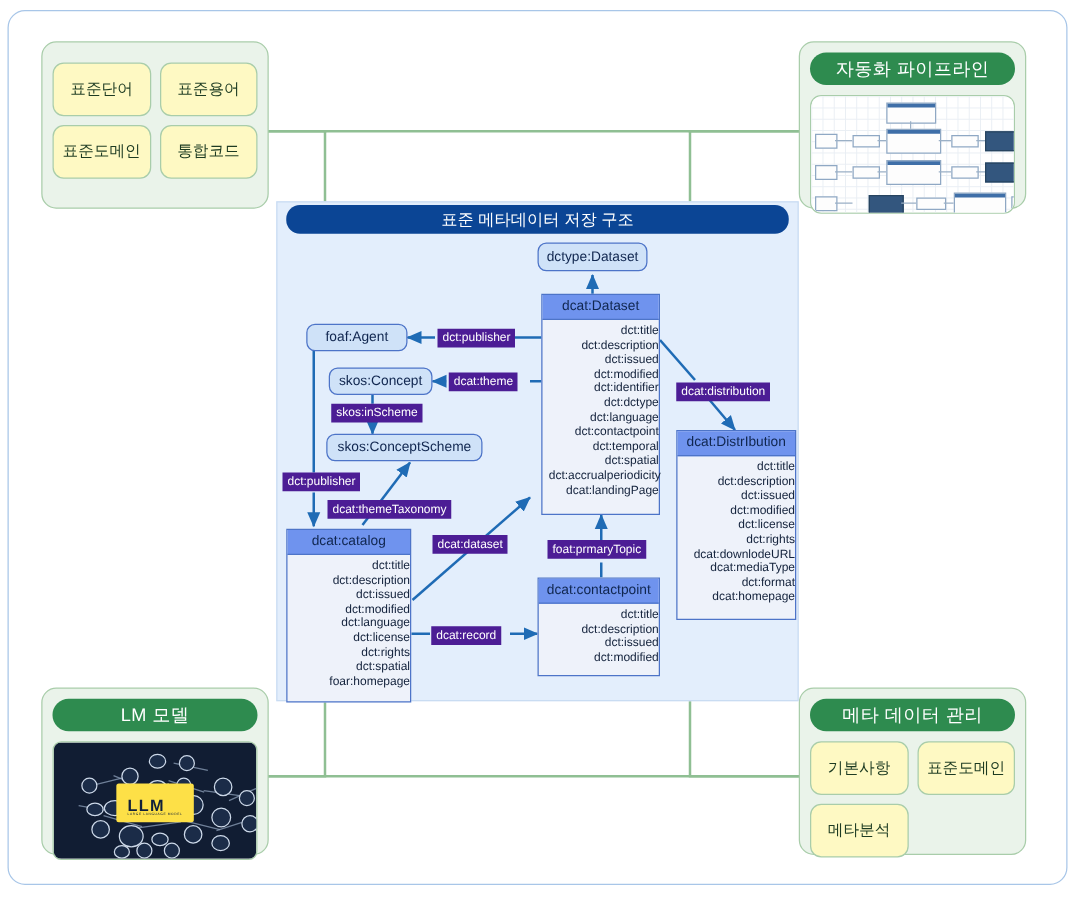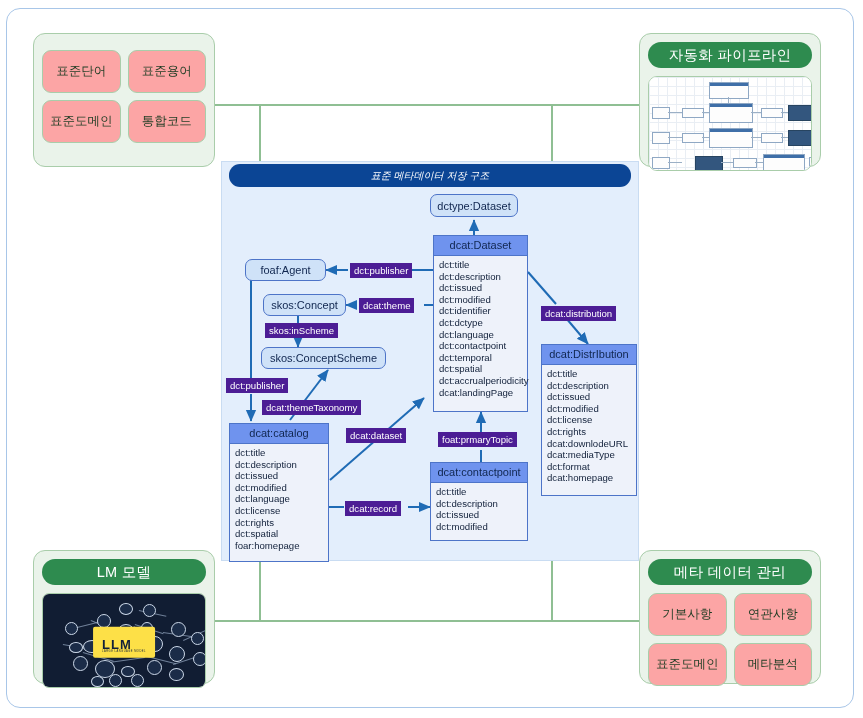--- a/index.html
+++ b/index.html
@@ -14,21 +14,21 @@
   
   .connector{position:absolute;border-color:#8fbf93;border-style:solid;border-width:0;}
 
   
   .panel{position:absolute;background:#eaf3ea;border:1.5px solid #a9cdaa;
       border-radius:12px;box-sizing:border-box;padding:8px;}
   .panel-title{height:26px;border-radius:13px;background:#2e8b4f;color:#fff;
       display:flex;align-items:center;justify-content:center;
       font-size:14.5px;letter-spacing:.3px;}
   .panel-grid{display:grid;grid-template-columns:1fr 1fr;gap:7px;margin-top:8px;}
-  .panel-cell{background:#fca5a5;border:1.5px solid #a9cdaa;border-radius:9px;
+  .panel-cell{background:#fef9c3;border:1.5px solid #a9cdaa;border-radius:9px;
       height:41px;display:flex;align-items:center;justify-content:center;
       font-size:12.5px;color:#1d3b22;}
   .panel-media{margin-top:8px;border:1.5px solid #a9cdaa;border-radius:9px;
       height:93px;overflow:hidden;position:relative;background:#fff;}
 
   
   .pipe-bg{position:absolute;inset:0;background:#ffffff;
       background-image:linear-gradient(to right,#e9eef4 1px,transparent 1px),
                        linear-gradient(to bottom,#e9eef4 1px,transparent 1px);
       background-size:9px 9px;}
@@ -47,27 +47,27 @@
   .llm-badge small{display:block;font-size:2.6px;letter-spacing:.5px;font-weight:normal;}
   .nodec{position:absolute;border:1px solid #ccd8e8;border-radius:50%;
       background:#1b2c48;}
   .edgec{position:absolute;background:#8fa2bb;height:1px;transform-origin:0 0;opacity:.75;}
 
   
   #center-panel{position:absolute;left:221px;top:161px;width:418px;height:400px;
       background:#e3eefc;border:1px solid #c9dcf2;box-sizing:border-box;}
   #center-title{position:absolute;left:229px;top:164px;width:402px;height:23px;
       background:#0b4595;color:#fff;border-radius:11px;display:flex;
-      align-items:center;justify-content:center;font-size:10px;font-style:italic;}
+      align-items:center;justify-content:center;font-size:13px;}
 
   
   .cls{position:absolute;border:1px solid #4d74c8;background:#eef2fa;box-sizing:border-box;}
   .cls-hdr{background:#6f93ee;color:#10264f;font-size:11px;text-align:center;
       padding:3px 0 4px;border-bottom:1px solid #4d74c8;}
-  .cls-body{padding:3px 0 4px 5px;}
+  .cls-body{padding:3px 0 4px 5px;text-align:right;}
   .cls-body div{font-size:9.6px;color:#11203a;line-height:11.6px;white-space:nowrap;}
 
   
   .pill{position:absolute;background:#cfe2f8;border:1.2px solid #4d74c8;
       border-radius:7px;display:flex;align-items:center;justify-content:center;
       font-size:11px;color:#10264f;box-sizing:border-box;}
 
   
   .elabel{position:absolute;background:#4c1d95;color:#fff;font-size:9.6px;
       padding:1.5px 4px 2px;white-space:nowrap;line-height:11px;}
@@ -184,21 +184,20 @@
       <span>LLM</span>
       <small>LARGE LANGUAGE MODEL</small>
     </div>
   </div>
 </div>
 
 <div class="panel" style="left:639px;top:550px;width:182px;height:134px;">
   <div class="panel-title">메타 데이터 관리</div>
   <div class="panel-grid">
     <div class="panel-cell">기본사항</div>
-    <div class="panel-cell">연관사항</div>
     <div class="panel-cell">표준도메인</div>
     <div class="panel-cell">메타분석</div>
   </div>
 </div>
 
 <div id="center-panel"></div>
 <div id="center-title">표준 메타데이터 저장 구조</div>
 
 <svg id="arrows">
   <defs>

